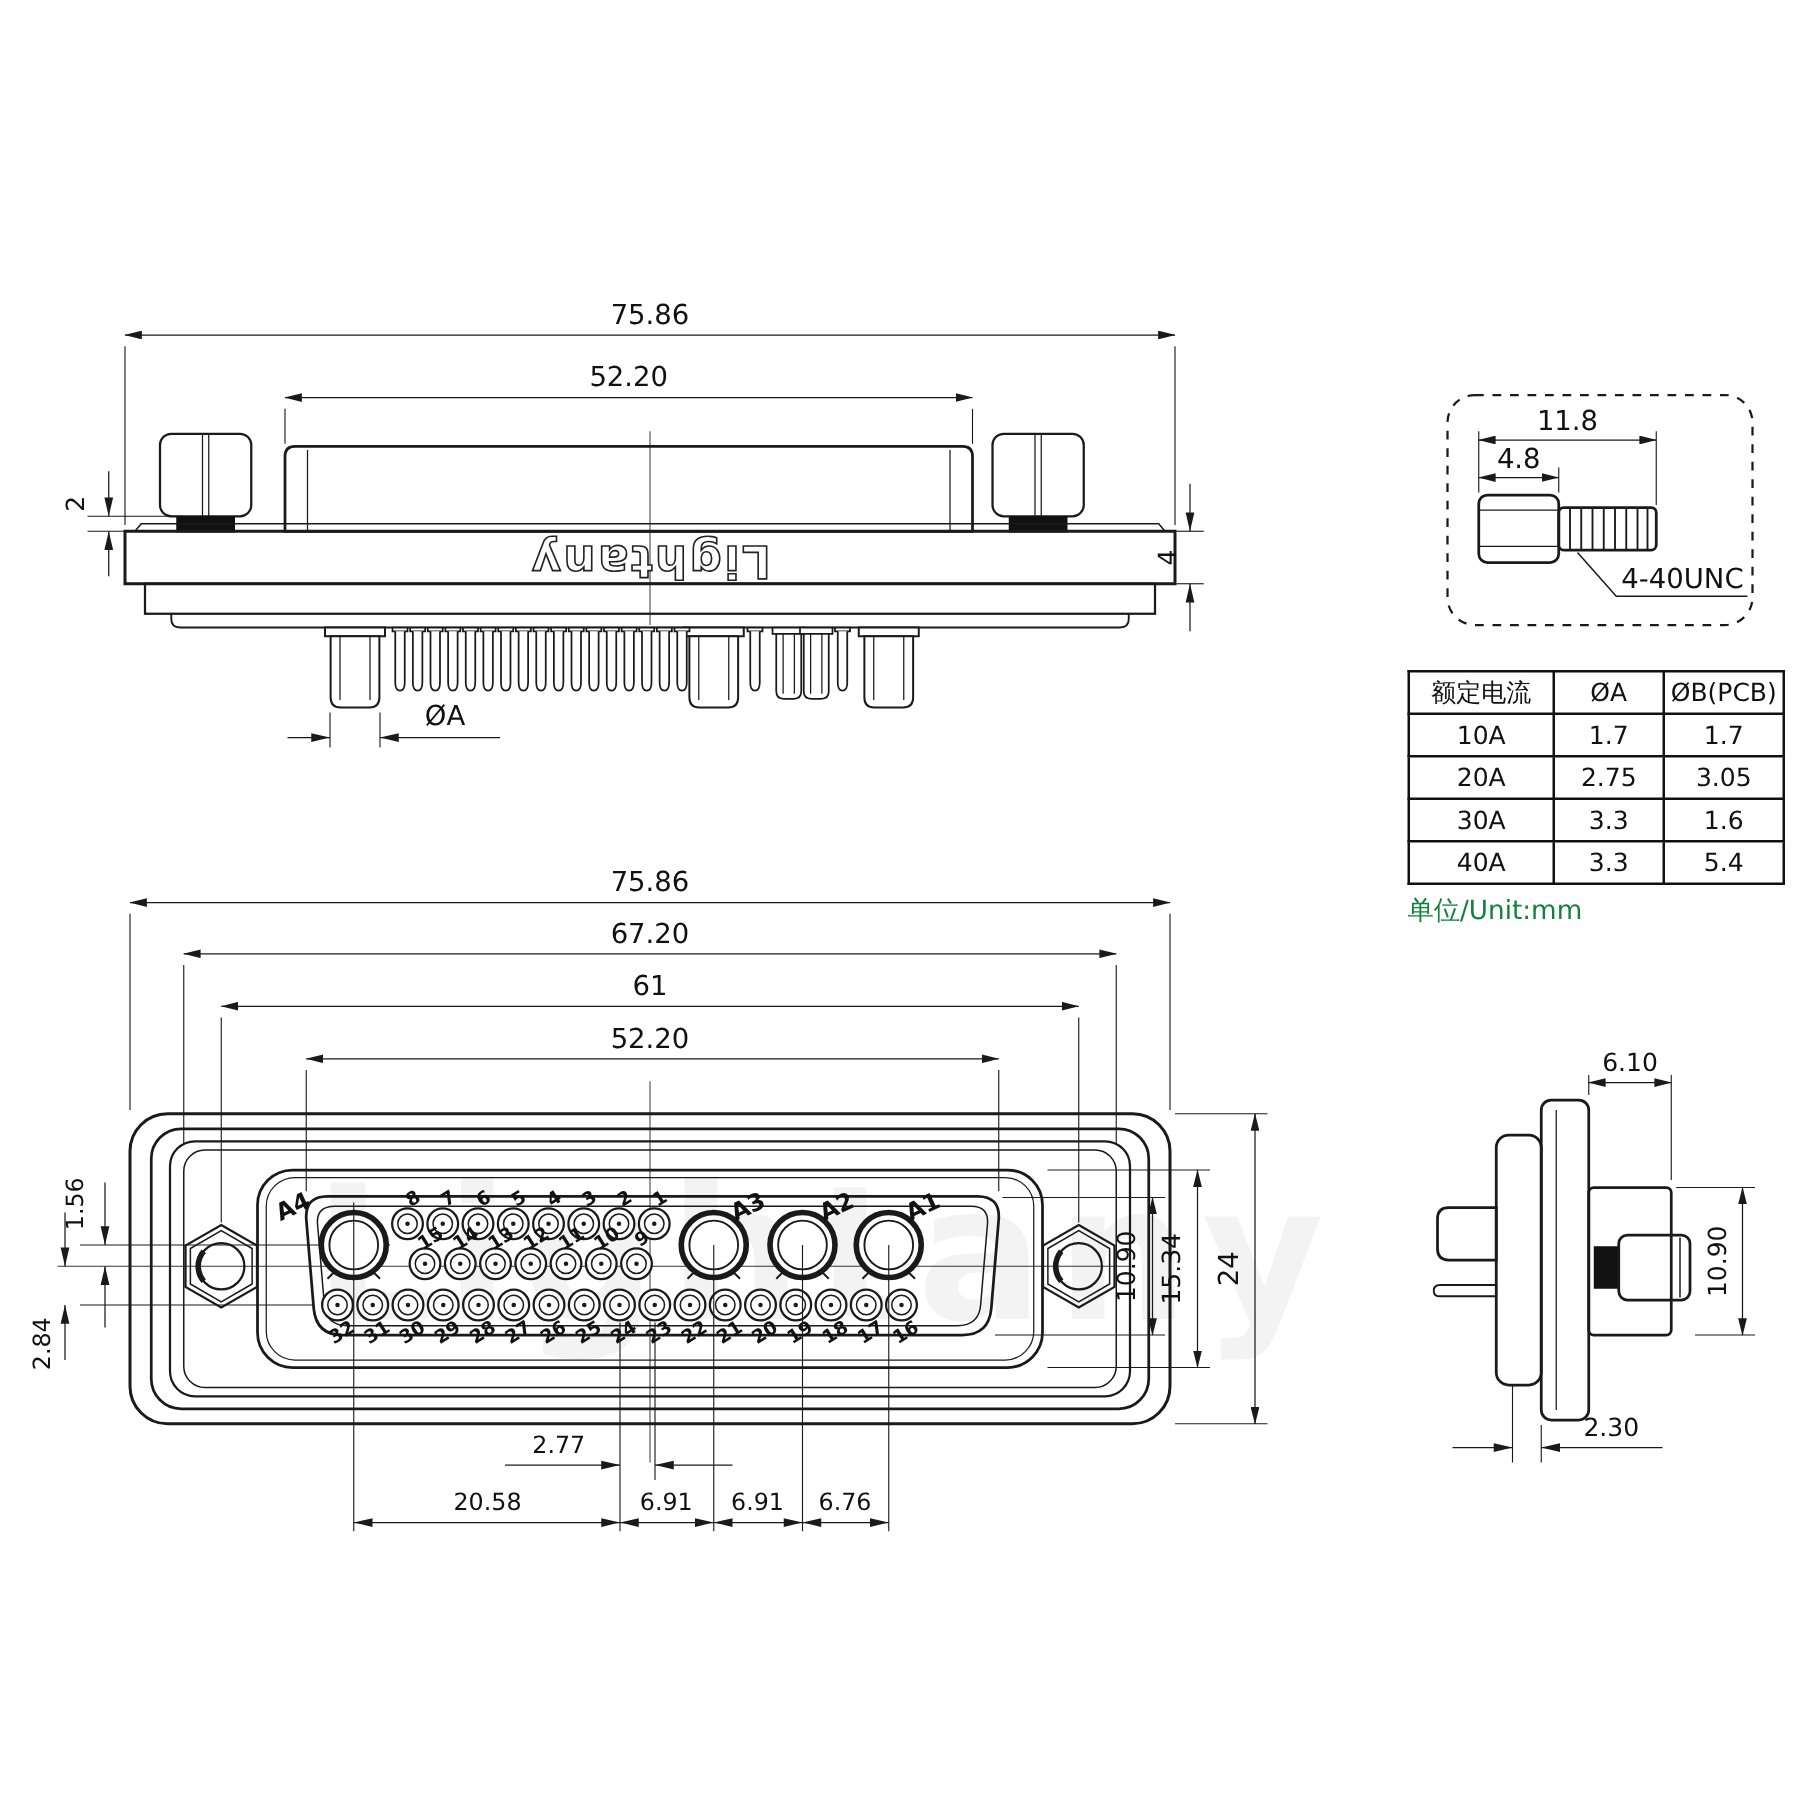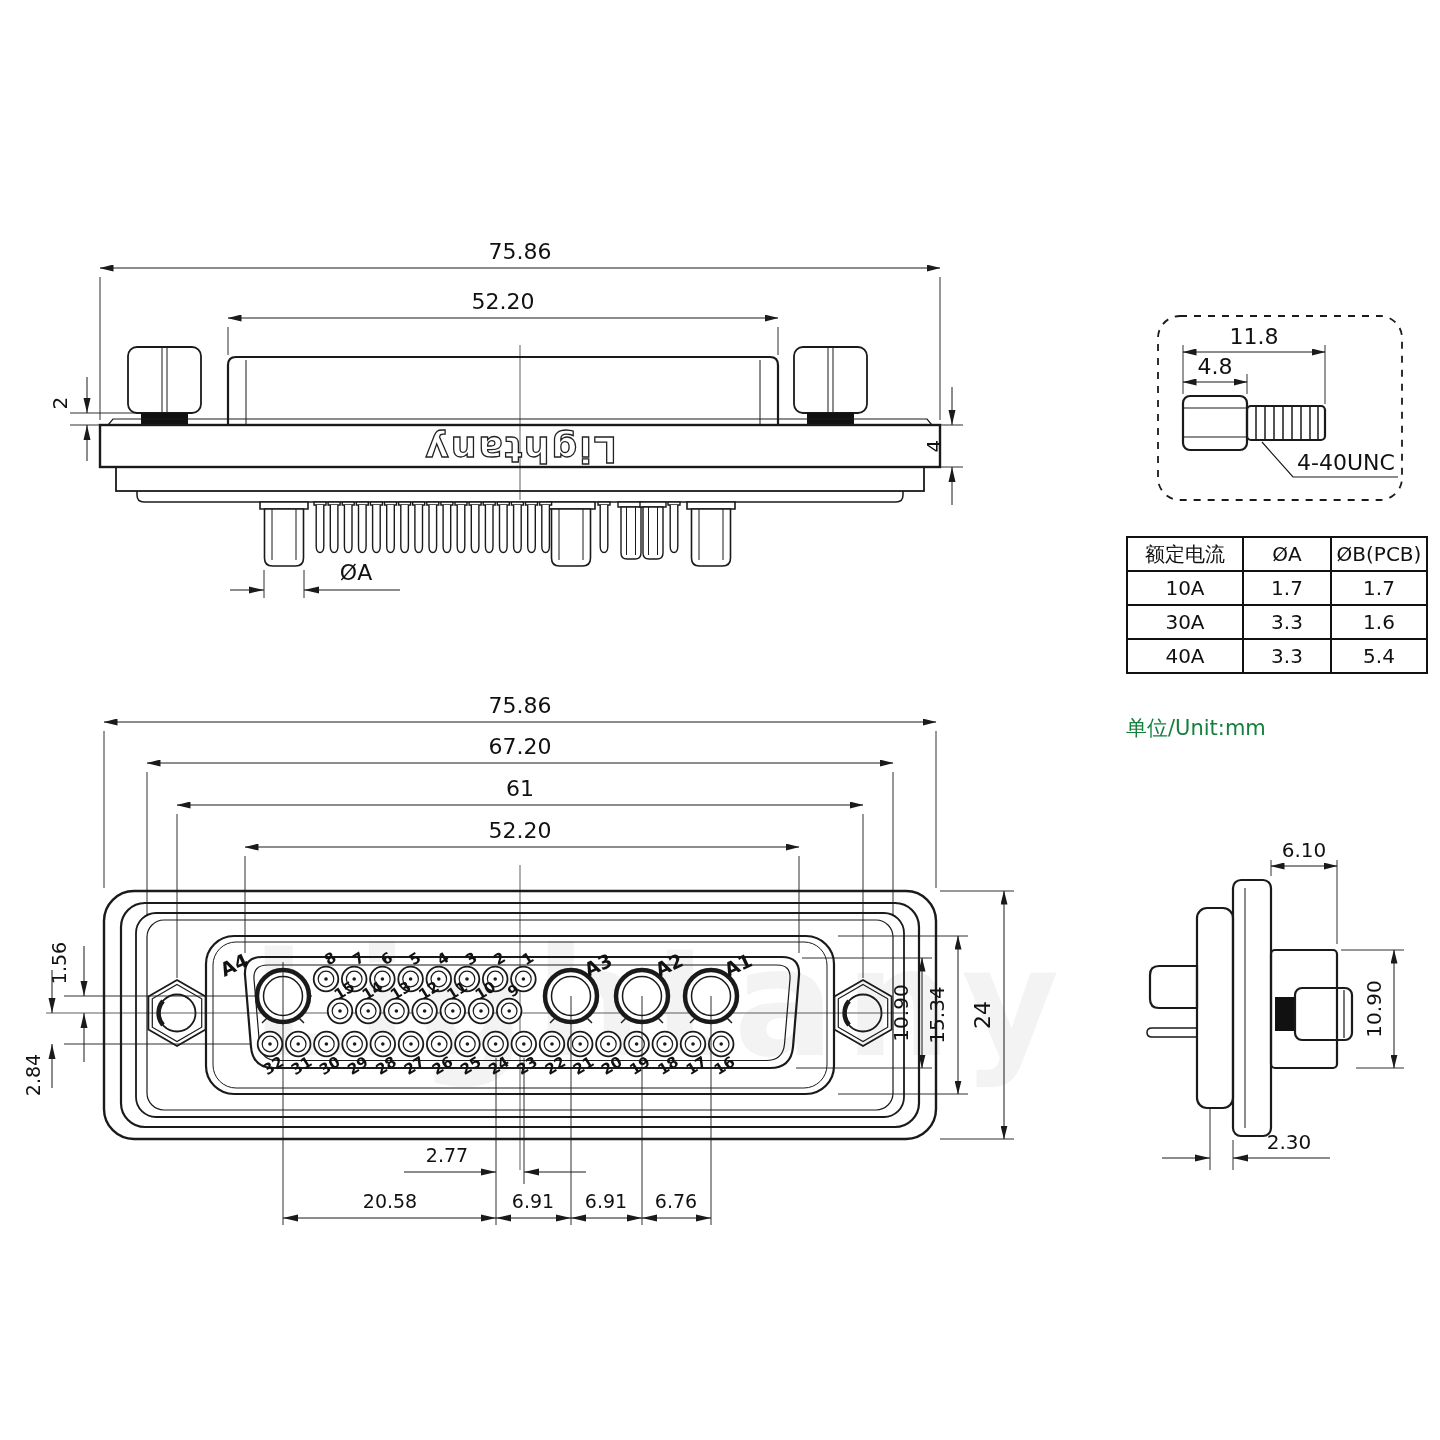--- a/index.html
+++ b/index.html
@@ -567,20 +567,25 @@
       <th class="col1">额定电流</th>
       <th class="col2">ØA</th>
       <th class="col3">ØB(PCB)</th>
     </tr>
     <tr>
       <td>10A</td>
       <td>1.7</td>
       <td>1.7</td>
     </tr>
     <tr>
+      <td>20A</td>
+      <td>2.75</td>
+      <td>3.05</td>
+    </tr>
+    <tr>
       <td>30A</td>
       <td>3.3</td>
       <td>1.6</td>
     </tr>
     <tr>
       <td>40A</td>
       <td>3.3</td>
       <td>5.4</td>
     </tr>
   </tbody>

